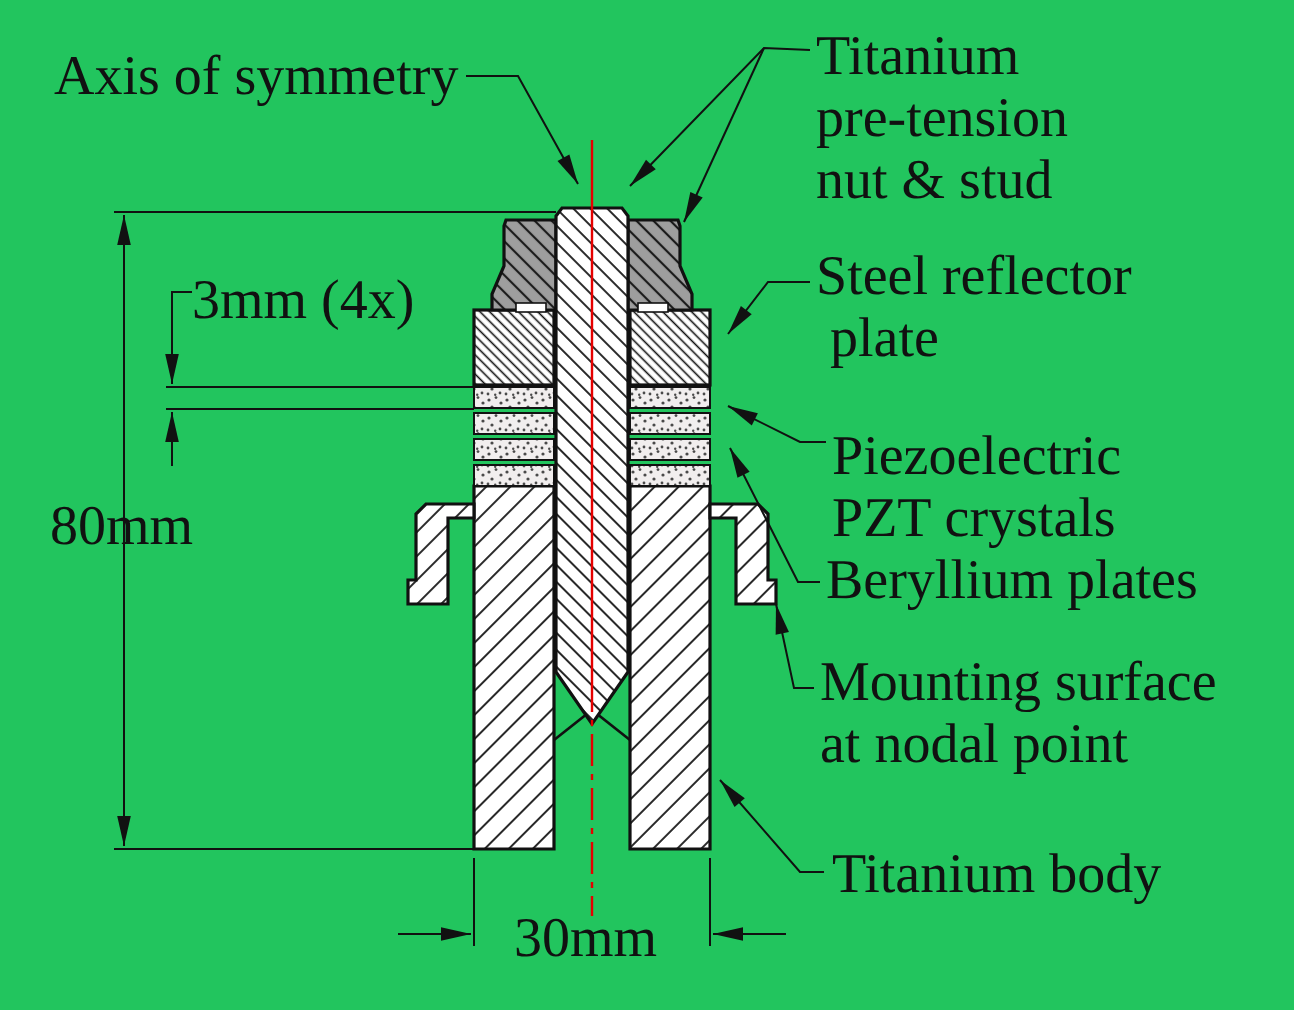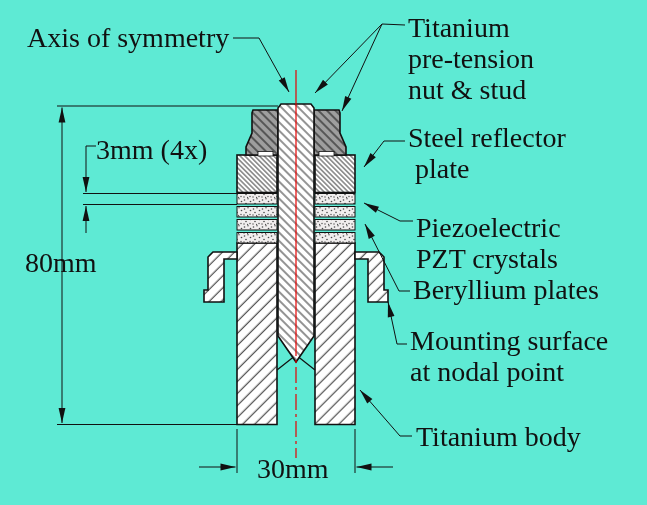--- a/index.html
+++ b/index.html
@@ -1,16 +1,16 @@
 <!DOCTYPE html>
 <html><head>
 <meta charset="utf-8">
 <style>
   html,body{margin:0;padding:0;background:#ffffff;}
-  .page{width:647px;height:505px;position:relative;background:#5eead4;overflow:hidden;}
+  .page{width:647px;height:505px;position:relative;background:#22c55e;overflow:hidden;}
   svg{display:block;}
   text{font-family:"Liberation Serif","DejaVu Serif",serif;fill:#111111;}
   .lbl{font-size:28px;}
   .thin{stroke:#111111;stroke-width:1;fill:none;}
   .outline{stroke:#111111;stroke-width:1.6;}
 </style>
 </head>
 <body>
 
 <div class="page">

